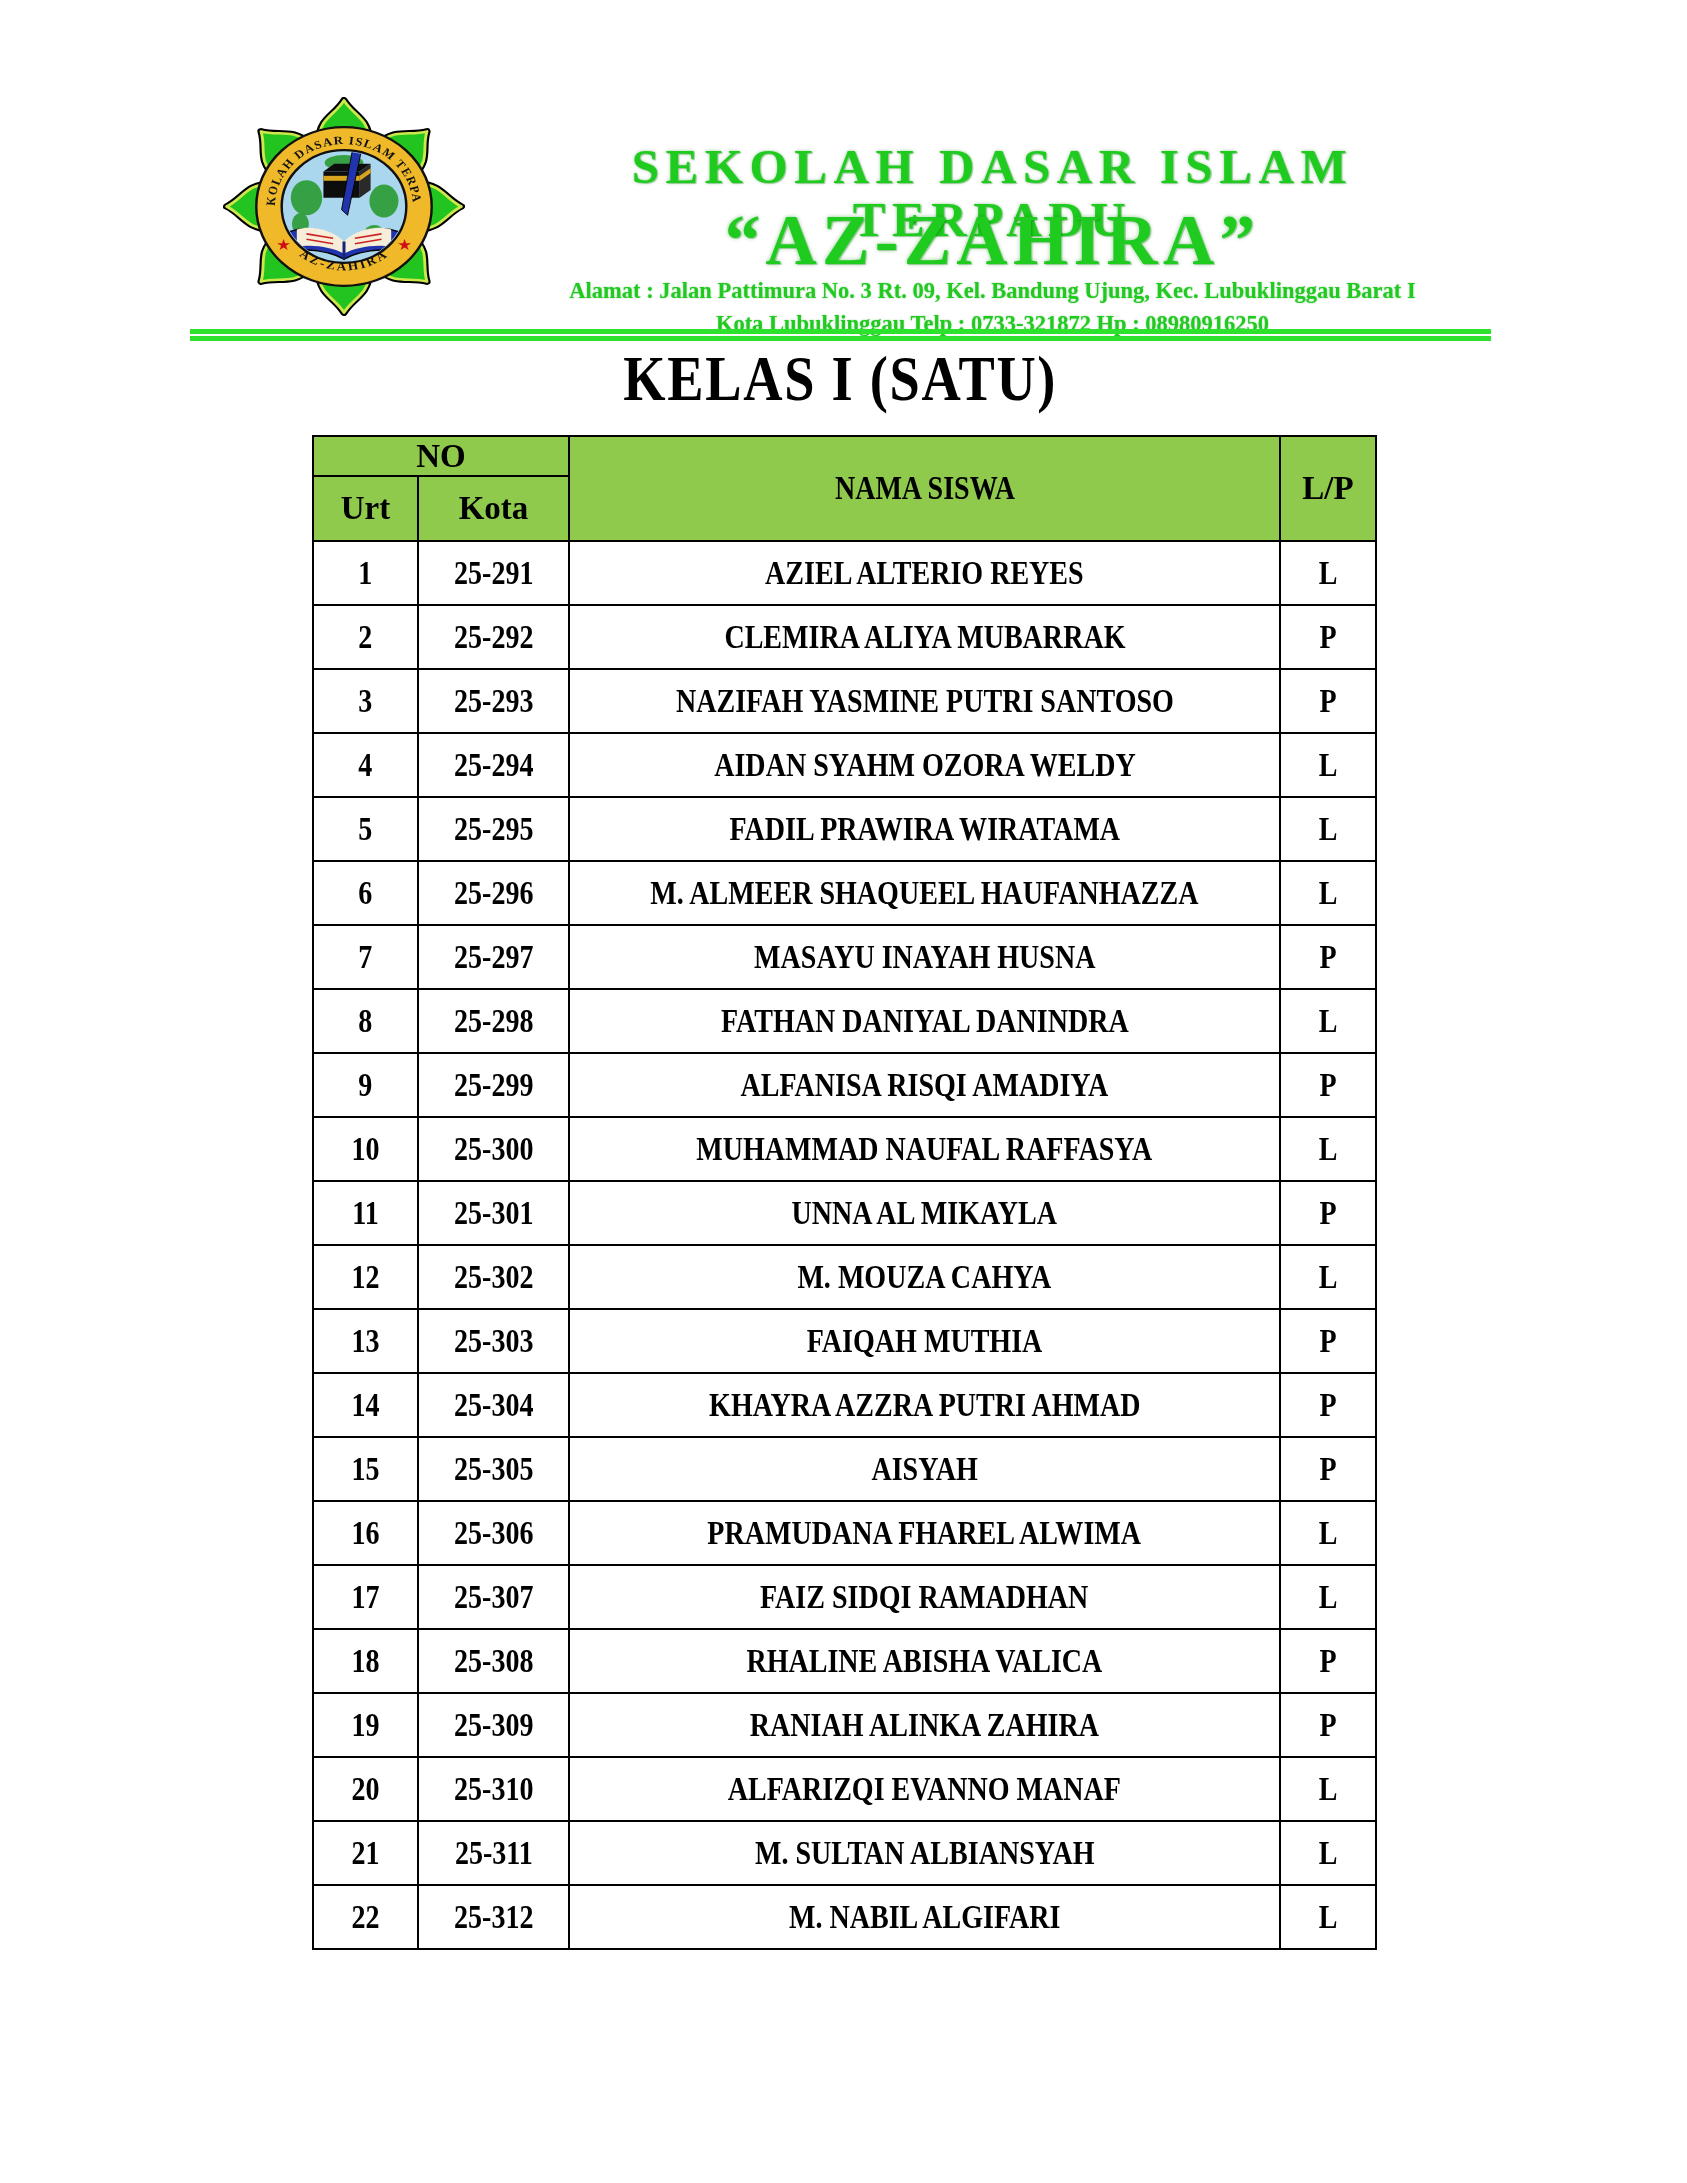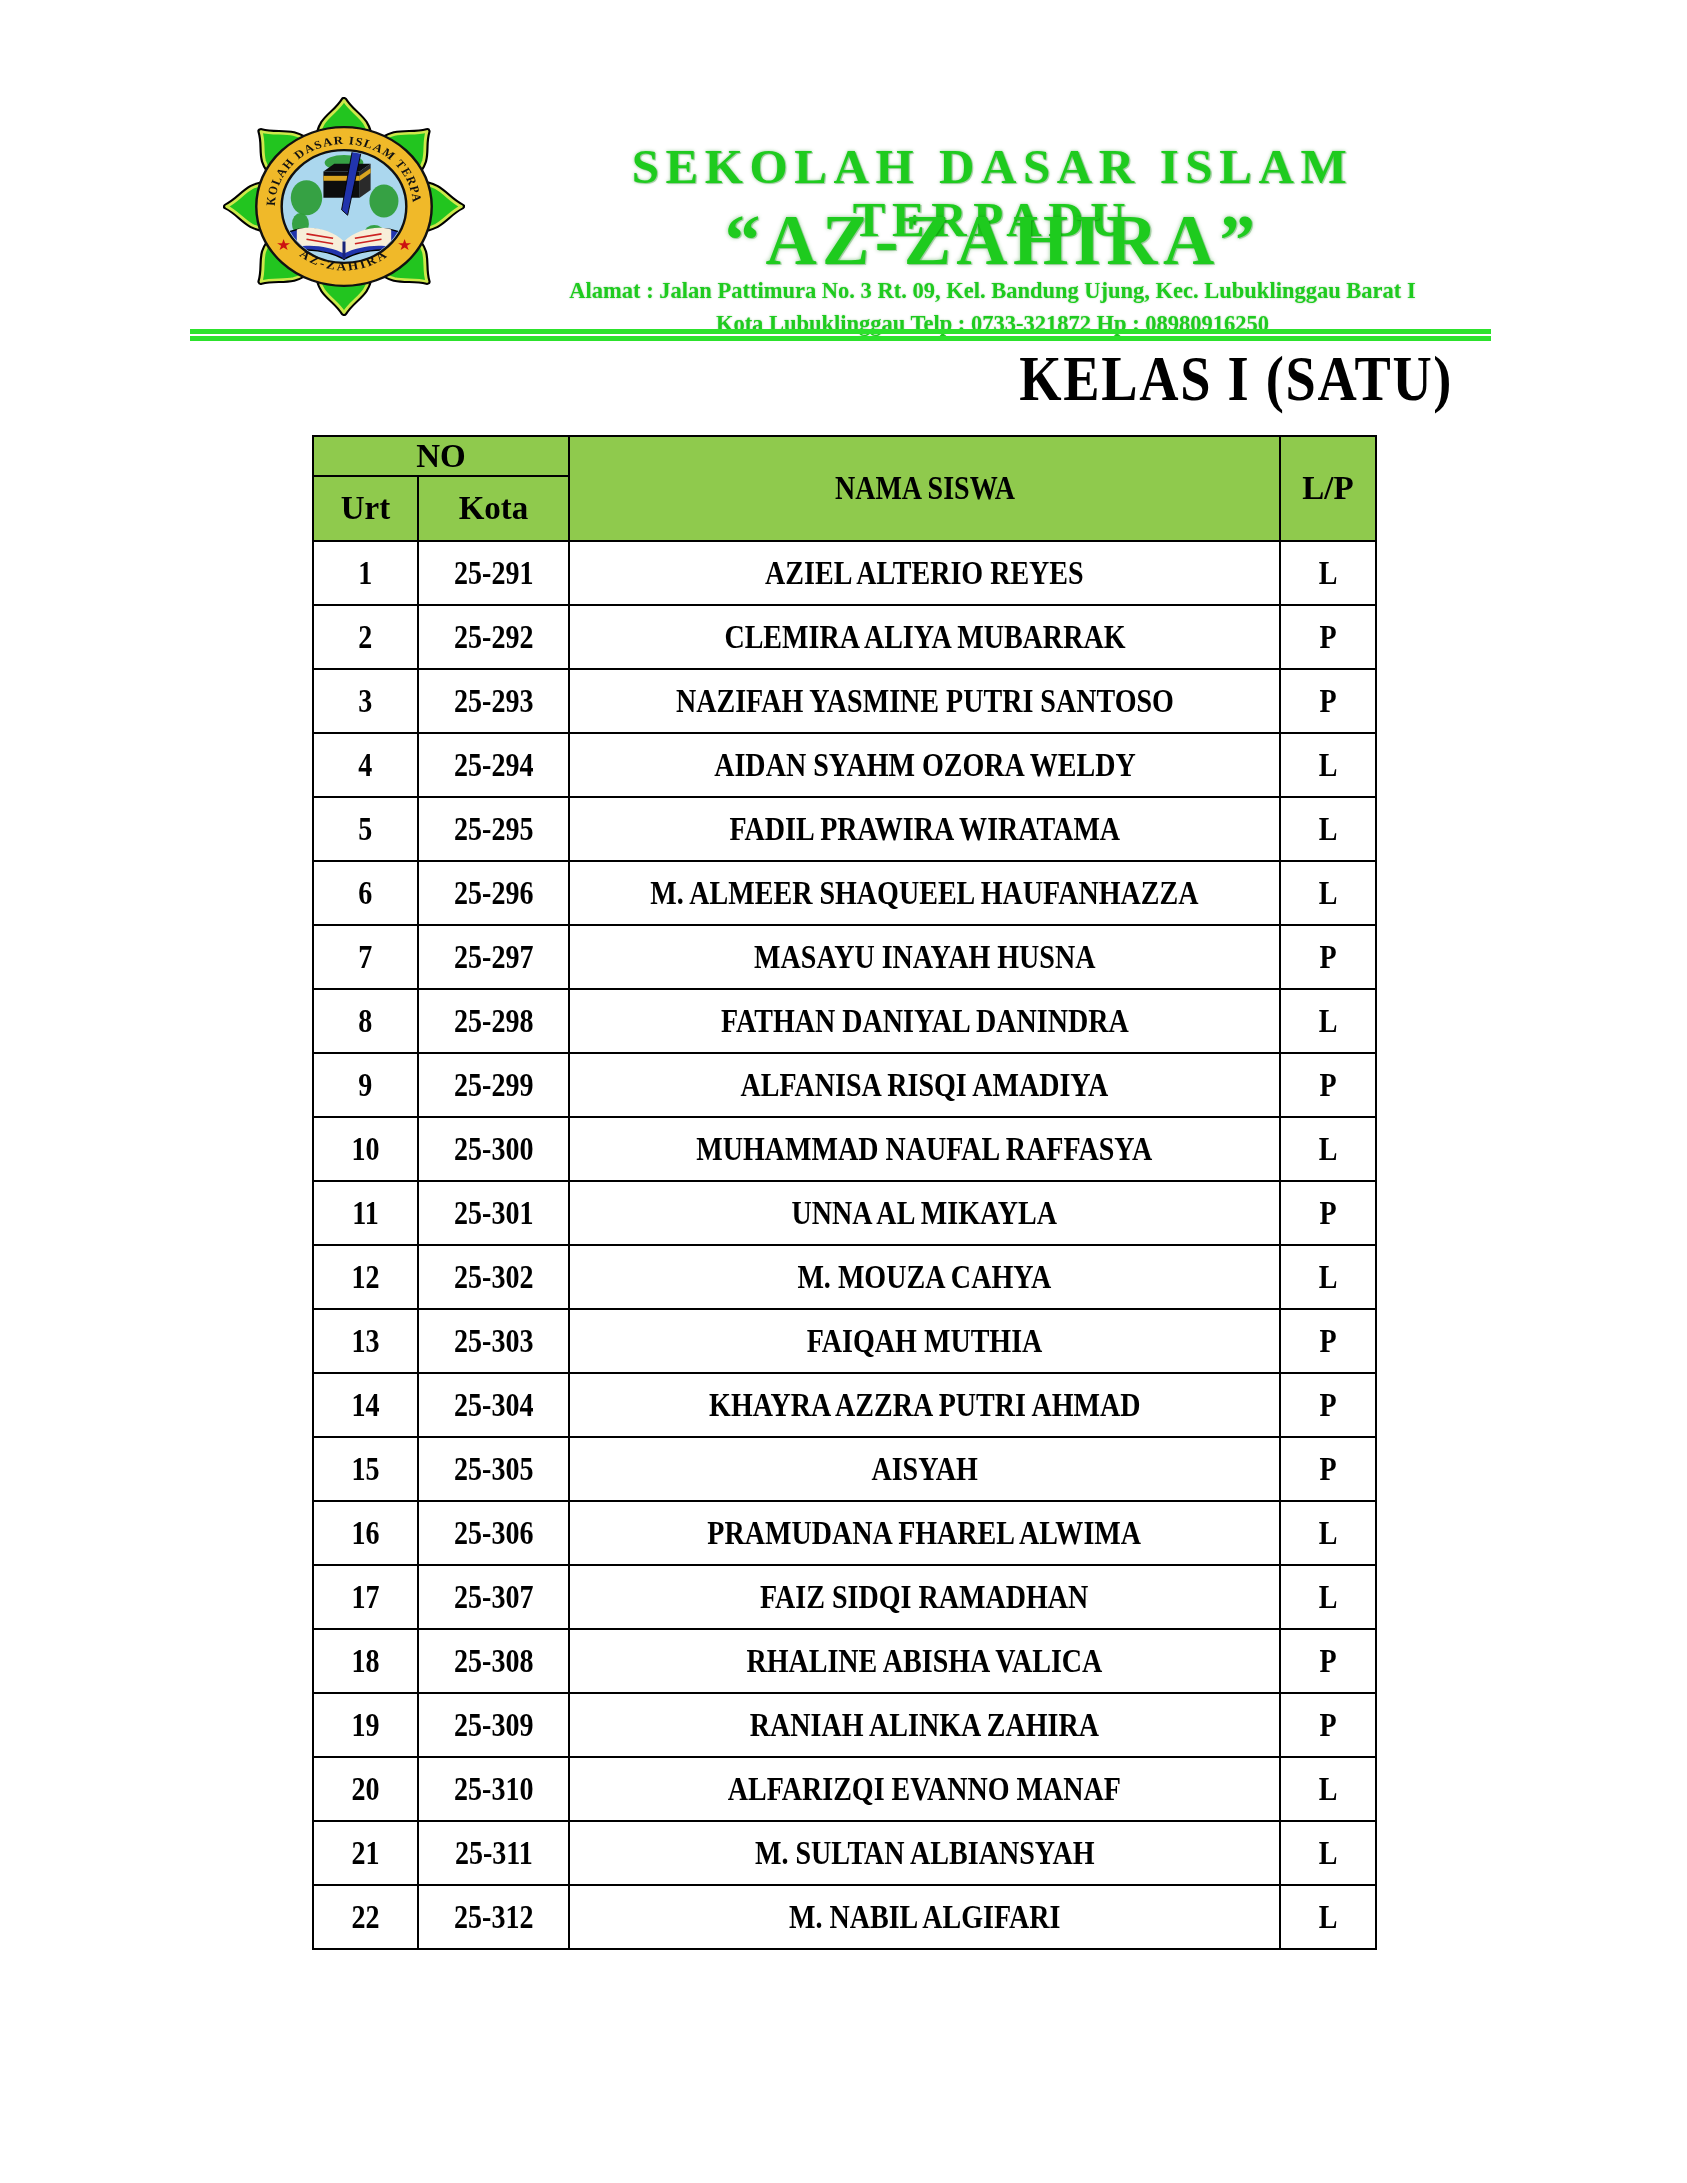--- a/index.html
+++ b/index.html
@@ -18,21 +18,21 @@
   .addr{font-size:22.5px;line-height:24px;letter-spacing:0px;
         text-shadow:0 0 2px rgba(0,130,0,.4);}
   .addr1{top:262px;margin-top:17px;}
   .addr2{top:284px;margin-top:28px;}
 
   .sep{left:190px;width:1301px;}
   .sep-a{top:329px;height:4.6px;background:var(--separator_green,#2ce22c);}
   .sep-b{top:336px;height:5.3px;background:var(--separator_green,#2ce22c);}
 
   
-  .page-title{left:190px;top:345px;width:1301px;text-align:right;color:#000;
+  .page-title{left:190px;top:345px;width:1301px;text-align:center;color:#000;
     font-size:64px;line-height:67px;font-weight:bold;white-space:nowrap;}
   .page-title .cnd{letter-spacing:2px;}
 
   
   table.students{
     position:absolute;left:312px;top:435px;width:1063px;
     border-collapse:collapse;table-layout:fixed;
     border:2.6px solid #000;
   }
   table.students th,table.students td{

